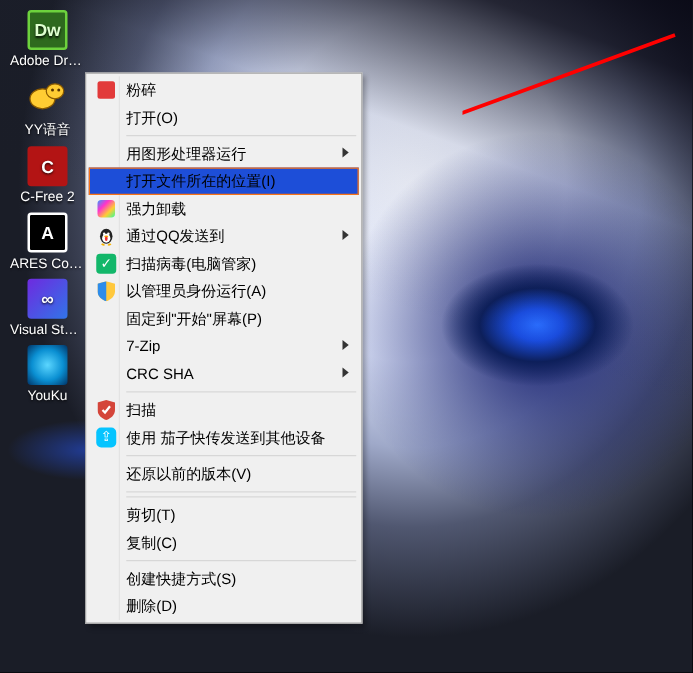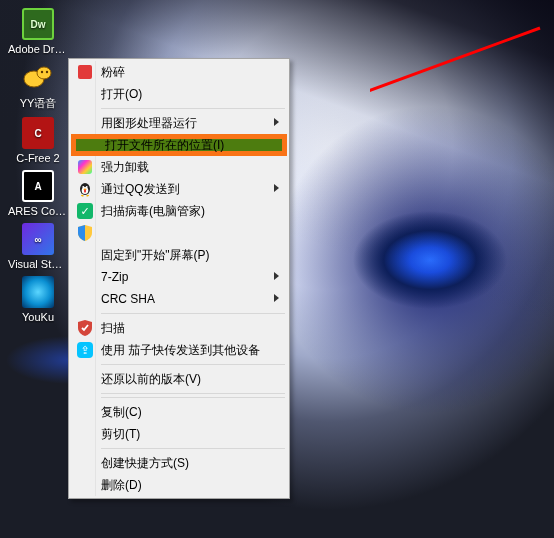--- a/index.html
+++ b/index.html
@@ -34,42 +34,42 @@
   .icons-col{
     position:absolute; left:8px; top:8px; width:60px;
     display:flex; flex-direction:column; gap:6px;
   }
   .dicon{
     display:flex; flex-direction:column; align-items:center;
     color:#fff; font-size:11px; text-align:center;
     text-shadow:0 1px 2px rgba(0,0,0,0.9);
     gap:3px;
   }
-  .dicon .sq{ width:32px; height:32px; display:flex; align-items:center; justify-content:center; border-radius:3px; font-weight:bold; font-size:10px; }
+  .dicon .sq{ width:32px; height:32px; display:flex; align-items:center; justify-content:center; border-radius:3px; font-weight:bold; font-size:14px; }
   .dw{ background:#2e6a1e; border:2px solid #6dd23d; color:#dfffd0;}
   .yy{ background:none;}
   .cf{ background:#b31414; color:#fff; font-size:13px;}
   .ar{ background:#000; border:2px solid #fff; border-radius:50%; color:#fff; font-size:15px;}
   .vs{ background:linear-gradient(135deg,#6e2adf,#3175e9); color:#fff; font-size:16px;}
   .yk{ background:radial-gradient(circle,#5bd6ff 0%,#0a8fd2 55%,#036 100%); border-radius:50%;}
   .dlabel{ white-space:nowrap; max-width:60px; overflow:hidden; text-overflow:ellipsis;}
 
   
   .menu{
     position:absolute; left:68px; top:58px; width:222px;
     background:#f0f0f0; border:1px solid #a4a4a4;
     box-shadow:3px 3px 4px rgba(0,0,0,0.3);
     padding:2px;
   }
   .mi{
     display:flex; align-items:center; height:22px;
     padding:0 24px 0 30px; position:relative;
     color:#000; cursor:default;
   }
-  .mi.hl{ background:#4d7c0f; border:5px solid #f97316; padding-left:29px; padding-right:10px;}
+  .mi.hl{ background:#1d4ed8; border:1px solid #f97316; padding-left:29px; padding-right:10px;}
   .mi .mi-icon{
     position:absolute; left:5px; top:2px; width:18px; height:18px;
     display:flex; align-items:center; justify-content:center;
     font-size:13px;
   }
   .mi .arrow{
     position:absolute; right:8px; top:6px;
     width:0; height:0; border-top:4px solid transparent;
     border-bottom:4px solid transparent; border-left:5px solid #333;
   }
@@ -179,20 +179,21 @@
         </span>
         <span>扫描病毒(电脑管家)</span>
       </div>
       <div class="mi">
         <span class="mi-icon ic-shield">
           <svg width="14" height="16" viewBox="0 0 14 16">
             <path d="M7 0 L14 2 V8 C14 12 10.5 15 7 16 C3.5 15 0 12 0 8 V2 Z" fill="#FFC83D"></path>
             <path d="M7 0 L7 16 C3.5 15 0 12 0 8 V2 Z" fill="#2D8CEB"></path>
           </svg>
         </span>
+        <span>以管理员身份运行(A)</span>
       </div>
       <div class="mi">
         <span>固定到"开始"屏幕(P)</span>
       </div>
       <div class="mi">
         <span>7-Zip</span>
         <span class="arrow"></span>
       </div>
       <div class="mi">
         <span>CRC SHA</span>
@@ -214,24 +215,24 @@
         </span>
         <span>使用 茄子快传发送到其他设备</span>
       </div>
       <div class="sep"></div>
       <div class="mi">
         <span>还原以前的版本(V)</span>
       </div>
       <div class="sep"></div>
       <div class="sep"></div>
       <div class="mi">
+        <span>剪切(T)</span>
+      </div>
+      <div class="mi">
         <span>复制(C)</span>
-      </div>
-      <div class="mi">
-        <span>剪切(T)</span>
       </div>
       <div class="sep"></div>
       <div class="mi">
         <span>创建快捷方式(S)</span>
       </div>
       <div class="mi">
         <span>删除(D)</span>
       </div>
     </div>
 </div>

